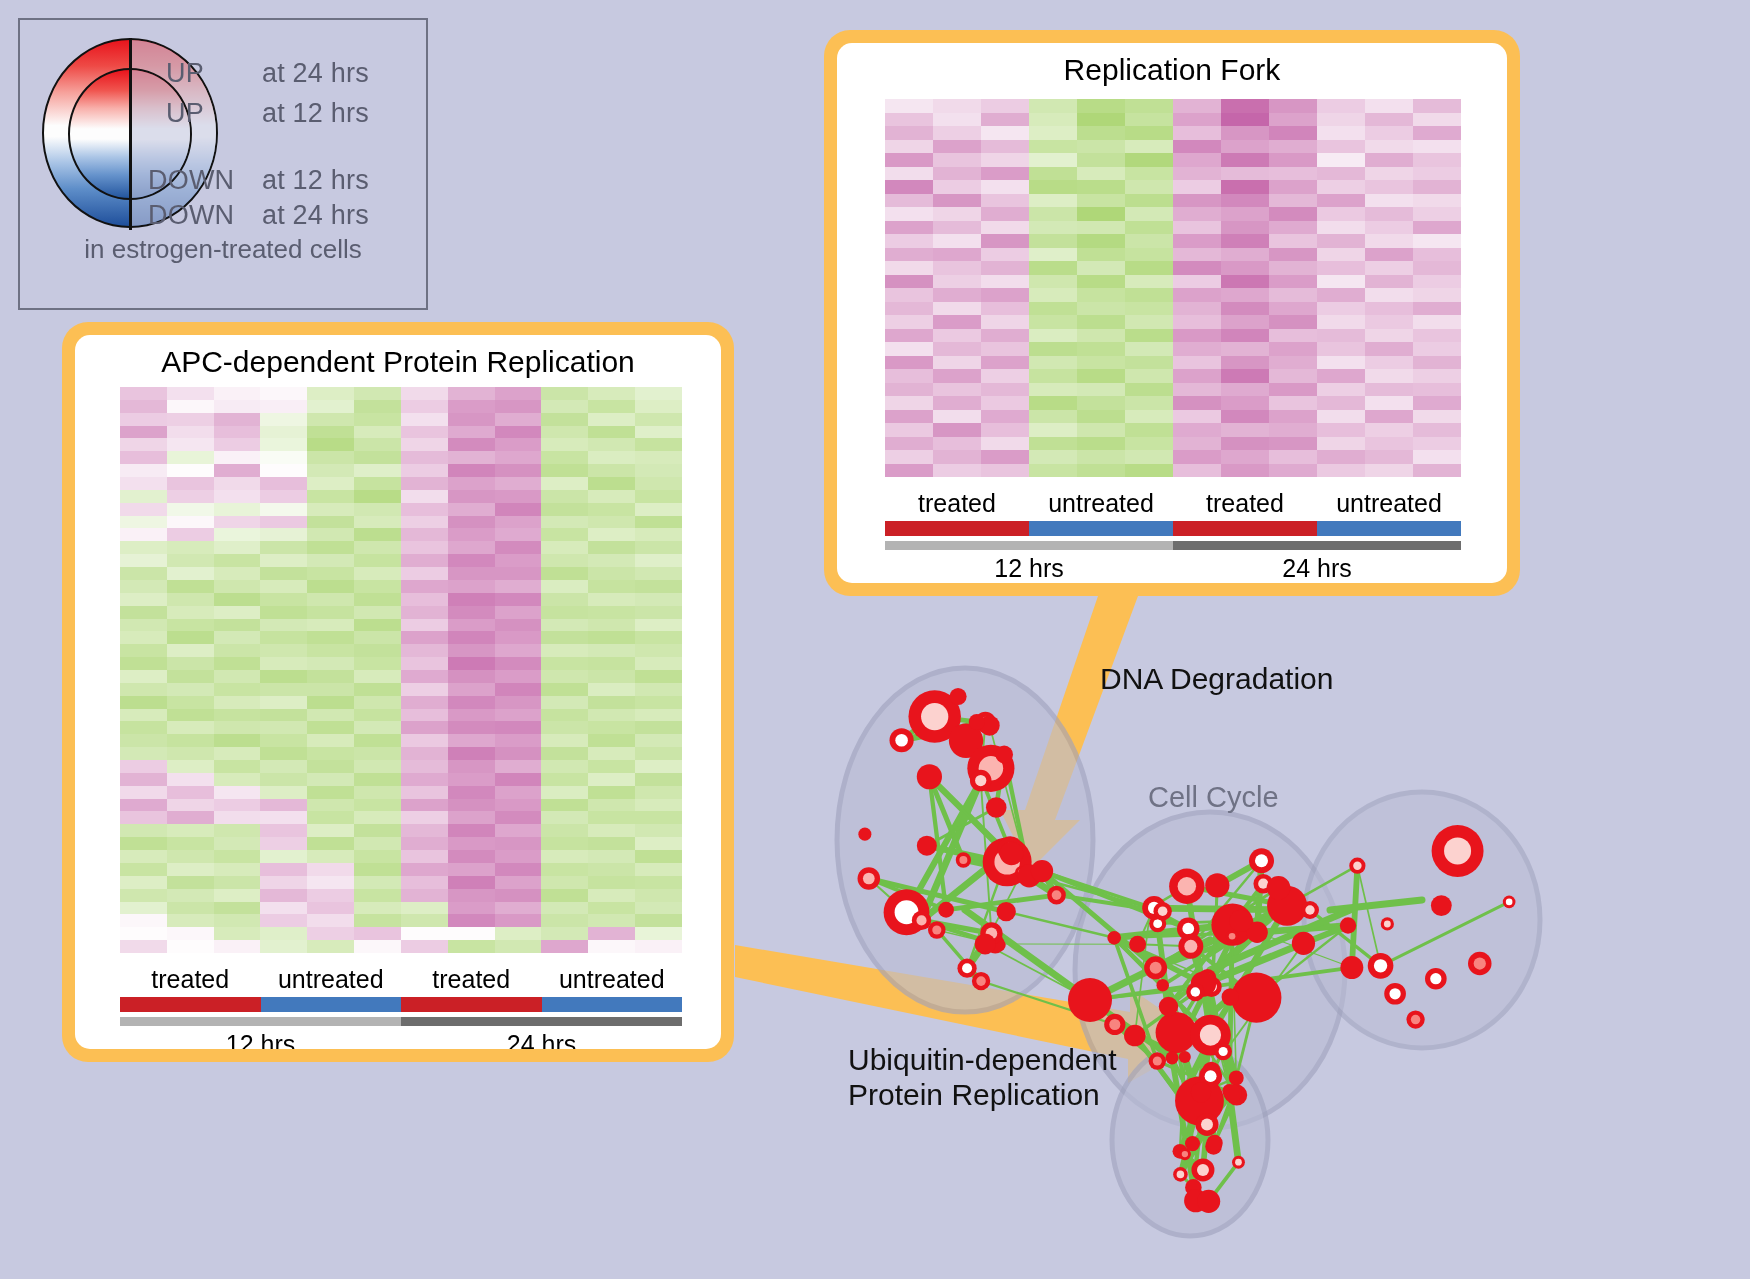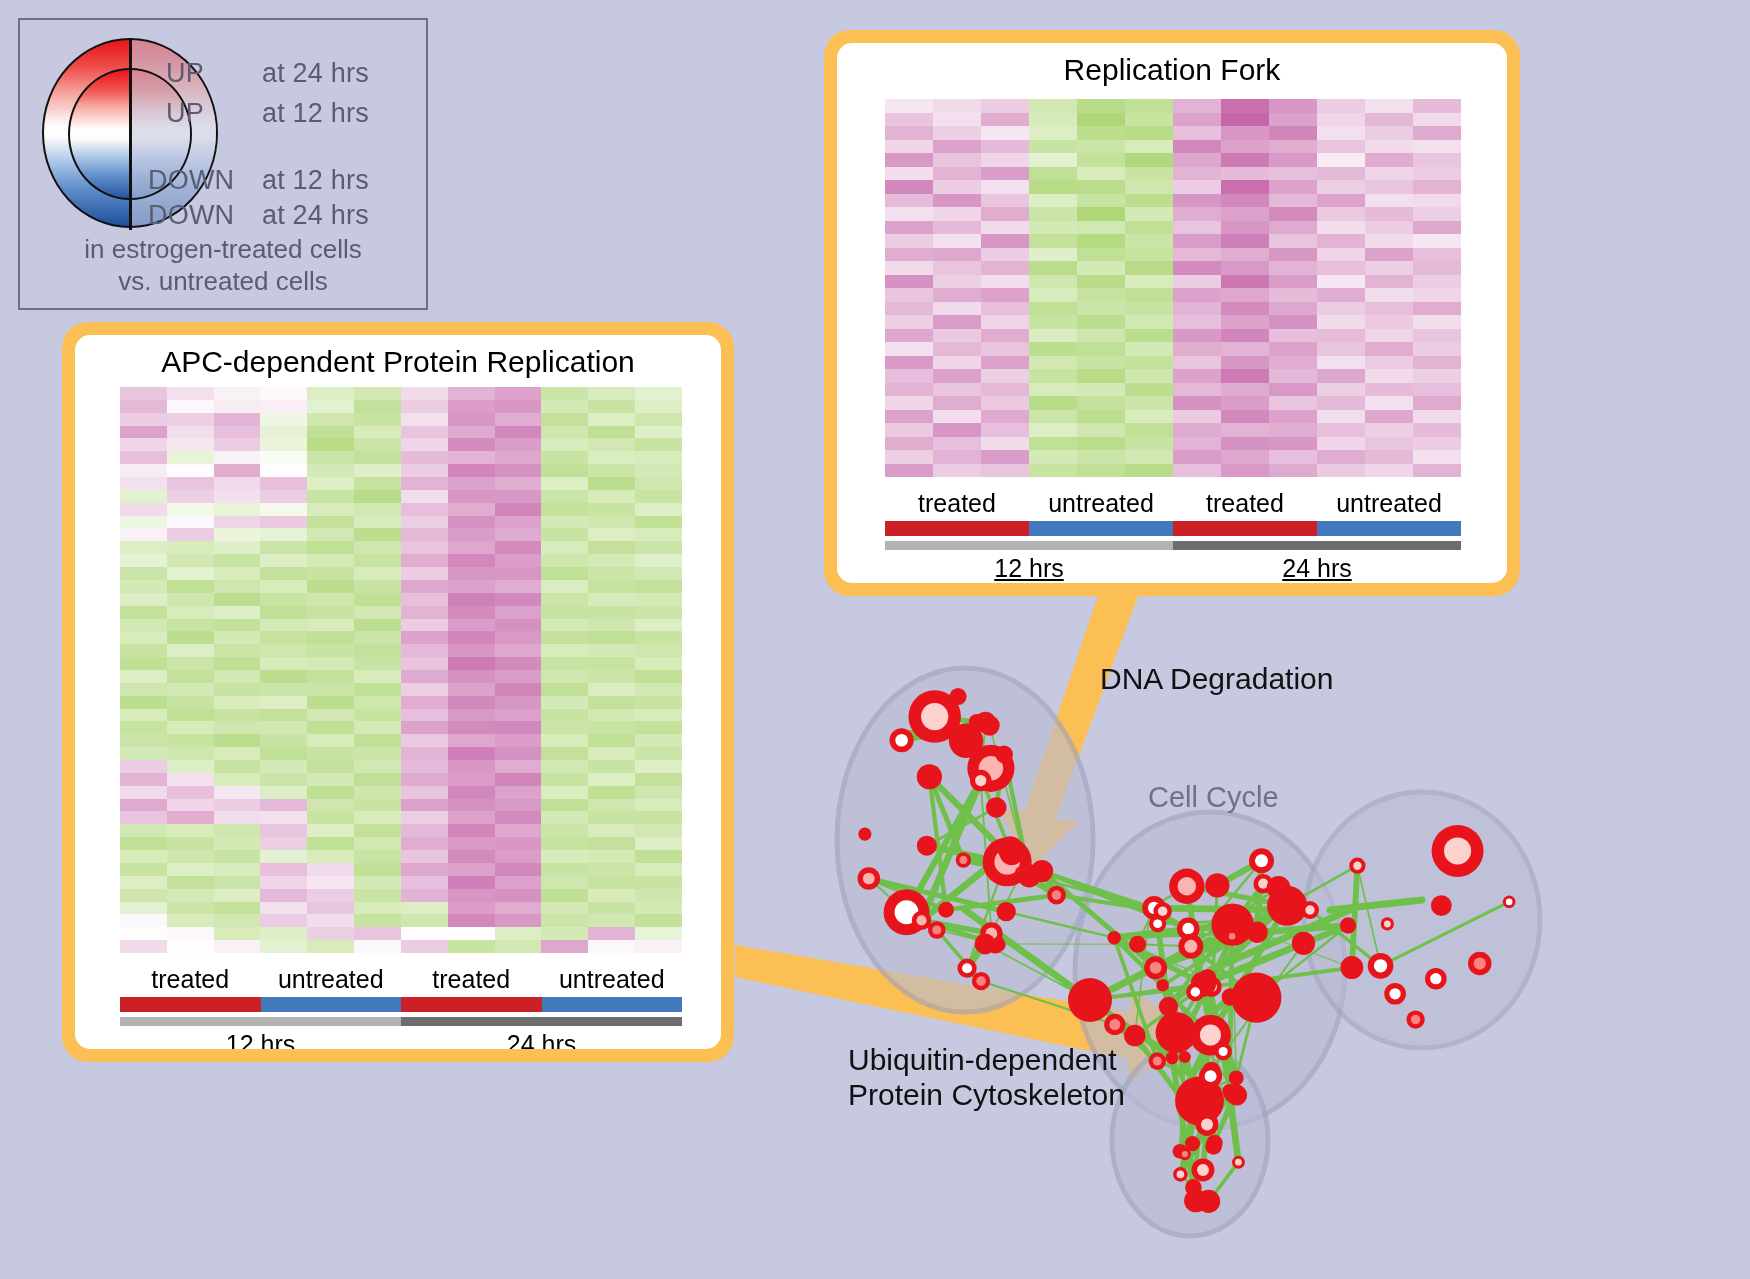--- a/index.html
+++ b/index.html
@@ -75,21 +75,21 @@
   .hm-wrap{ position:absolute; }
   .hm { display:grid; width:100%; height:100%; }
   .hm div{ width:100%; height:100%; }
 
   
   .ann{ position:absolute; }
   .ann-labels{ display:grid; grid-template-columns:repeat(4,1fr); }
   .ann-labels span{ text-align:center; font-size:25px; color:#000; }
   .ann-tx{ display:grid; grid-template-columns:repeat(4,1fr); height:15px; margin-top:3px; }
   .ann-time{ display:grid; grid-template-columns:repeat(2,1fr); height:9px; margin-top:5px; }
-  .ann-time-labels{ display:grid; grid-template-columns:repeat(2,1fr); margin-top:4px;text-decoration:underline; }
+  .ann-time-labels{ display:grid; grid-template-columns:repeat(2,1fr); margin-top:4px; }
   .ann-time-labels span{ text-align:center; font-size:25px; color:#000; }
 
   
   #network{ position:absolute; left:790px; top:610px; width:960px; height:669px; }
   #network svg{ width:100%; height:100%; display:block; }
 
   .net-label{ position:absolute; white-space:pre-line; }
   #lbl-dna{ left:1100px; top:662px; font-size:30px; color:#111; }
   #lbl-cc{ left:1148px; top:781px; font-size:29px; color:#6f7285; }
   #lbl-mt{ left:1378px; top:980px; font-size:29px; color:#6f7285; line-height:1.2; }
@@ -118,21 +118,20 @@
     </div>
     <div class="lg-row" style="left:128px; top:145px;">
       <span class="lg-key" style="display:inline-block;width:114px;">DOWN</span><span class="lg-when">at 12 hrs</span>
     </div>
     <div class="lg-row" style="left:128px; top:180px;">
       <span class="lg-key" style="display:inline-block;width:114px;">DOWN</span><span class="lg-when">at 24 hrs</span>
     </div>
 
     <div id="nl-caption">
       <div>in estrogen-treated cells</div>
-      <div>vs. untreated cells</div>
     </div>
   </div>
 
 
   <div class="ypanel" id="panel-rep">
     <div class="inner">
       <div class="panel-title">Replication Fork</div>
       <div class="hm-wrap" id="hm-rep" style="left:48px; top:56px; width:576px; height:378px;">
         <div class="hm" id="grid-rep" style="grid-template-columns: repeat(12, 1fr); grid-template-rows: repeat(28, 1fr);">
             <div style="background: rgb(245, 230, 241);"></div>
@@ -1591,15 +1590,15 @@
             <circle cx="520" cy="300" r="9" fill="#e8141c"></circle>
             <circle cx="520" cy="300" r="4.68" fill="#fcd2cf"></circle>
           </g>
         </g>
     </svg>
   </div>
 
   <div class="net-label" id="lbl-dna">DNA Degradation</div>
   <div class="net-label" id="lbl-cc">Cell Cycle</div>
   <div class="net-label" id="lbl-ub">Ubiquitin-dependent
-Protein Cytoskeleton</div>
+Protein Replication</div>
 
 </div>
 
 </body></html>

